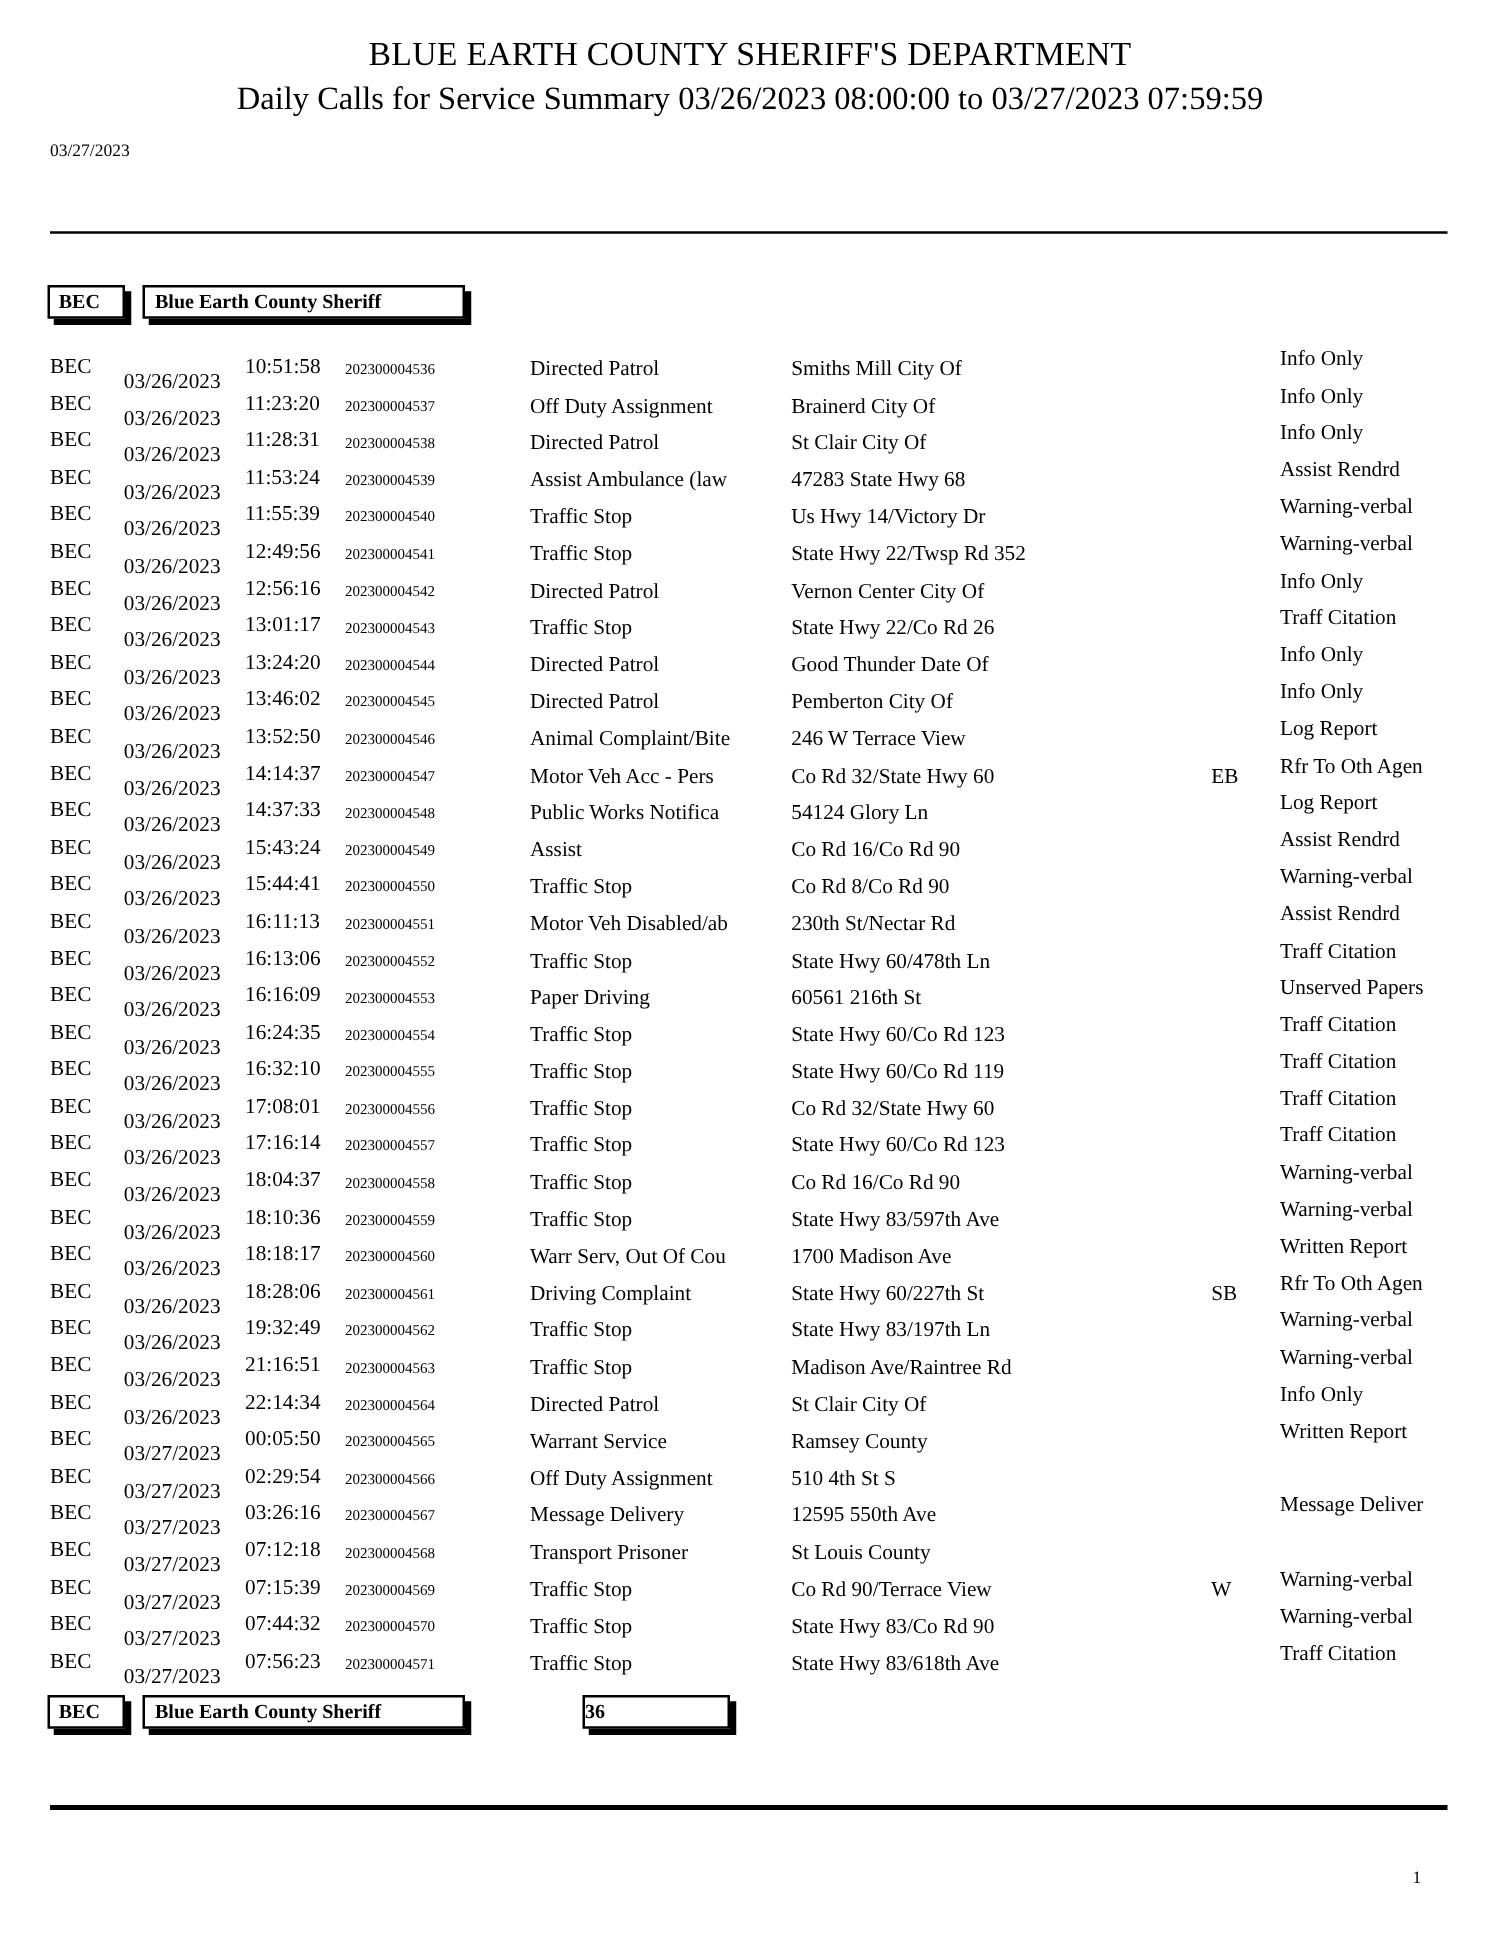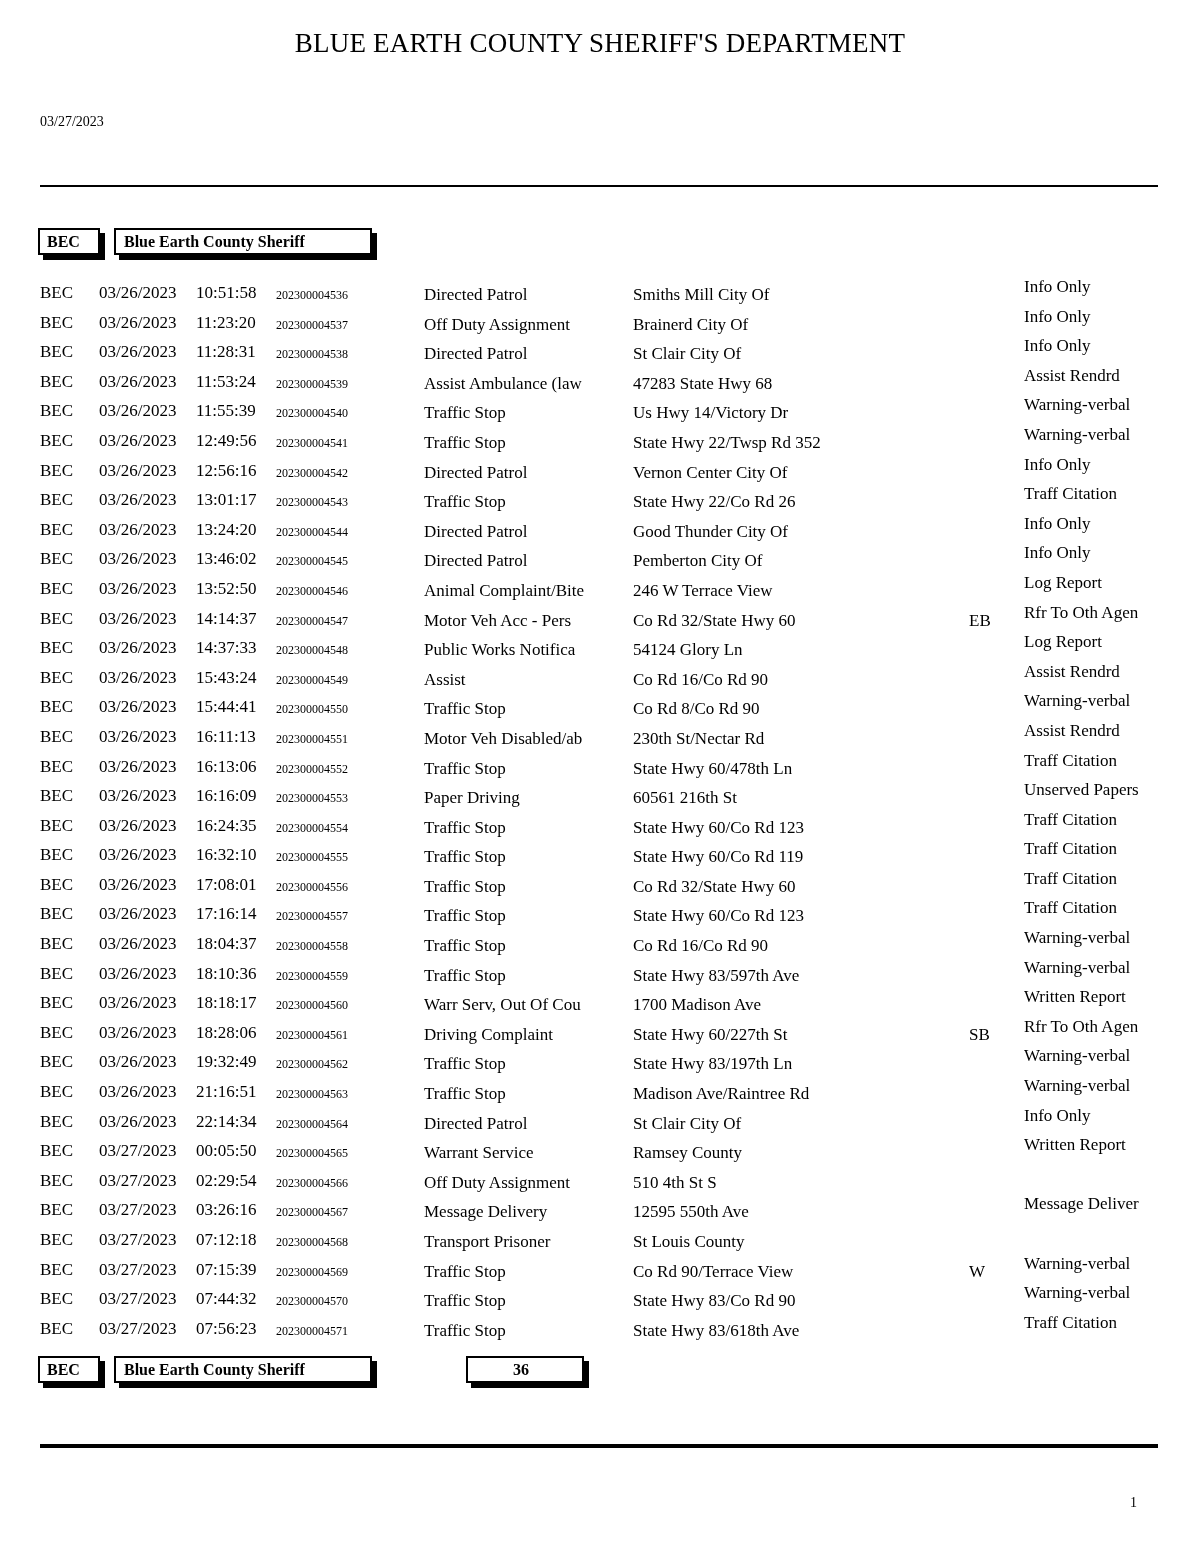--- a/index.html
+++ b/index.html
@@ -109,42 +109,42 @@
     left: 114px;
     width: 258px;
     height: 27px;
     padding-left: 8px;
   }
   .box-count {
     left: 466px;
     width: 118px;
     height: 27px;
     padding-right: 8px;
-    justify-content: center;
+    justify-content: flex-start;
   }
 
   
   .table {
     position: absolute;
     top: 276px;
     left: 0;
     width: 1200px;
   }
   .row {
     position: relative;
     height: 29.6px;
   }
   .cell {
     position: absolute;
     font-size: 17px;
     white-space: nowrap;
     line-height: 1;
   }
   .c-agency   { left: 40px;  top: 8px; }
-  .c-date     { left: 99px;  top: 8px; }
+  .c-date     { left: 99px;  top: 20px; }
   .c-time     { left: 196px; top: 8px; }
   .c-incident { left: 276px; top: 13px; font-size: 12px; }
   .c-calltype { left: 424px; top: 10px; }
   .c-location { left: 633px; top: 10px; }
   .c-apt      { left: 969px; top: 10px; font-family: Liberation Serif, serif; }
   .c-disp     { left: 1024px; top: 2px; }
 
   
   .footer-rule {
     position: absolute;
@@ -160,20 +160,21 @@
     left: 1130px;
     font-size: 14px;
   }
 </style>
 </head>
 <body>
 
 <div class="page">
 
   <div class="doc-title">BLUE EARTH COUNTY SHERIFF'S DEPARTMENT</div>
+  <div class="doc-subtitle">Daily Calls for Service Summary  03/26/2023  08:00:00 to  03/27/2023  07:59:59</div>
   <div class="run-date">03/27/2023</div>
 
   <div class="head-rule"></div>
 
   <div class="agency-banner" style="top:228px; left:0; width:1200px;">
     <div class="shadow-box box-code">
       <span>BEC</span>
     </div>
     <div class="shadow-box box-name">
       <span>Blue Earth County Sheriff</span>
@@ -260,21 +261,21 @@
         <div class="cell c-location">State Hwy 22/Co Rd 26</div>
         <div class="cell c-apt"></div>
         <div class="cell c-disp">Traff Citation</div>
       </div>
       <div class="row">
         <div class="cell c-agency">BEC</div>
         <div class="cell c-date">03/26/2023</div>
         <div class="cell c-time">13:24:20</div>
         <div class="cell c-incident">202300004544</div>
         <div class="cell c-calltype">Directed Patrol</div>
-        <div class="cell c-location">Good Thunder City Of</div>
+        <div class="cell c-location">Good Thunder Date Of</div>
         <div class="cell c-apt"></div>
         <div class="cell c-disp">Info Only</div>
       </div>
       <div class="row">
         <div class="cell c-agency">BEC</div>
         <div class="cell c-date">03/26/2023</div>
         <div class="cell c-time">13:46:02</div>
         <div class="cell c-incident">202300004545</div>
         <div class="cell c-calltype">Directed Patrol</div>
         <div class="cell c-location">Pemberton City Of</div>

